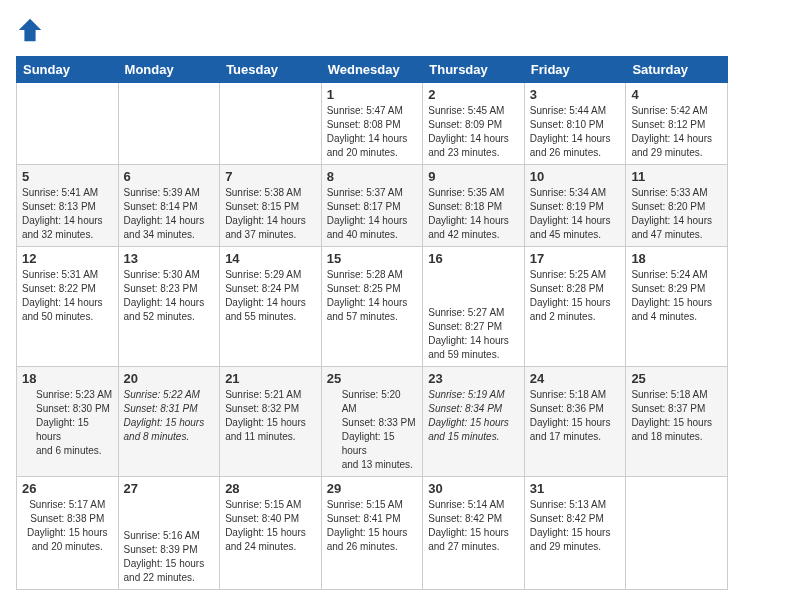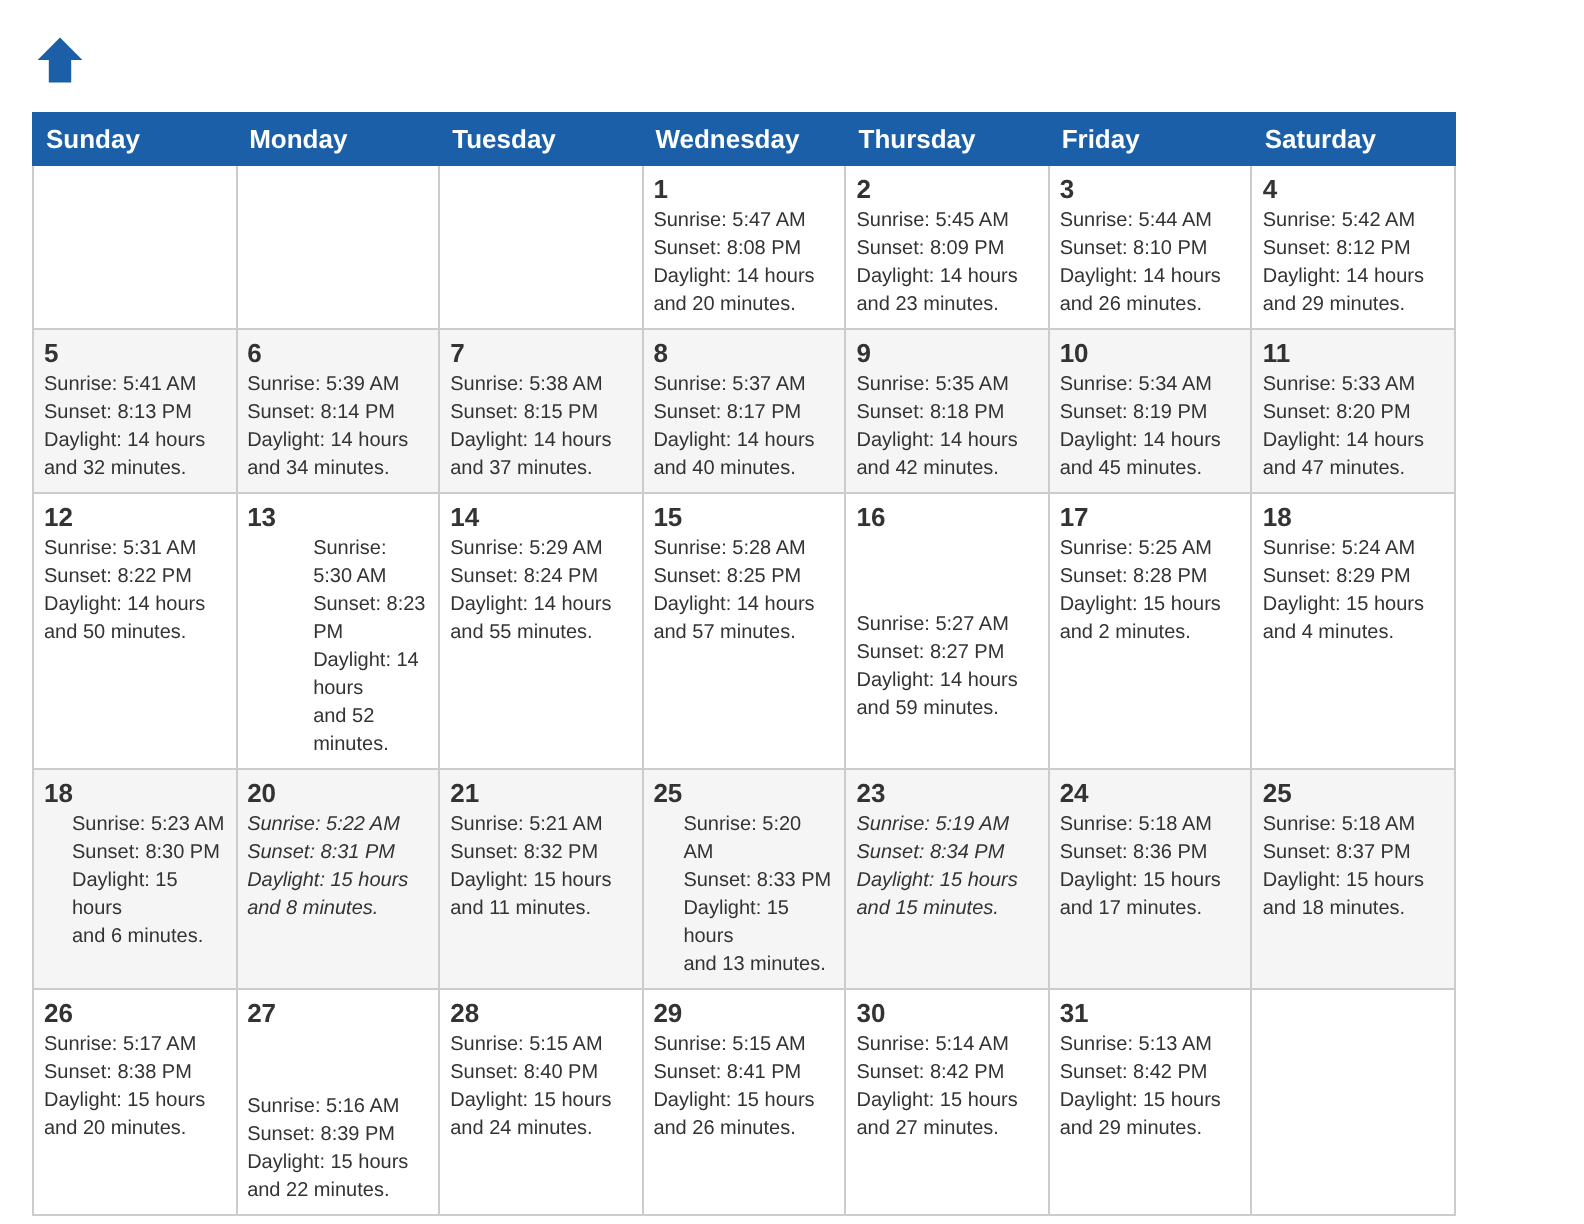--- a/index.html
+++ b/index.html
@@ -216,21 +216,21 @@
         <tr>
           <td>
             <span class="day-number">12</span>
             <div class="day-info" style="white-space: pre-line;">Sunrise: 5:31 AM
 Sunset: 8:22 PM
 Daylight: 14 hours
 and 50 minutes.</div>
           </td>
           <td>
             <span class="day-number">13</span>
-            <div class="day-info" style="white-space: pre-line; margin-left: 33px;">Sunrise: 5:30 AM
+            <div class="day-info" style="white-space: pre-line;">Sunrise: 5:30 AM
 Sunset: 8:23 PM
 Daylight: 14 hours
 and 52 minutes.</div>
           </td>
           <td>
             <span class="day-number">14</span>
             <div class="day-info" style="white-space: pre-line;">Sunrise: 5:29 AM
 Sunset: 8:24 PM
 Daylight: 14 hours
 and 55 minutes.</div>
@@ -311,21 +311,21 @@
             <span class="day-number">25</span>
             <div class="day-info" style="white-space: pre-line;">Sunrise: 5:18 AM
 Sunset: 8:37 PM
 Daylight: 15 hours
 and 18 minutes.</div>
           </td>
         </tr>
         <tr>
           <td>
             <span class="day-number">26</span>
-            <div class="day-info" style="white-space: pre-line;">Sunrise: 5:17 AM
+            <div class="day-info" style="white-space: pre-line; text-align: center;">Sunrise: 5:17 AM
 Sunset: 8:38 PM
 Daylight: 15 hours
 and 20 minutes.</div>
           </td>
           <td>
             <span class="day-number">27</span>
             <div class="day-info" style="white-space: pre-line; margin-top: 33px;">Sunrise: 5:16 AM
 Sunset: 8:39 PM
 Daylight: 15 hours
 and 22 minutes.</div>

